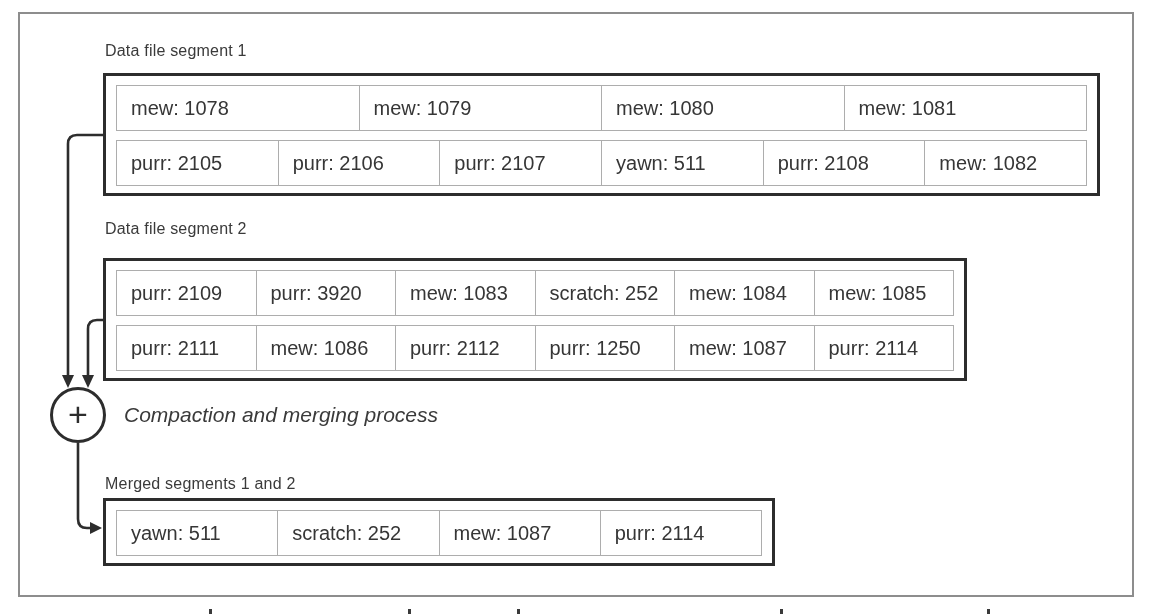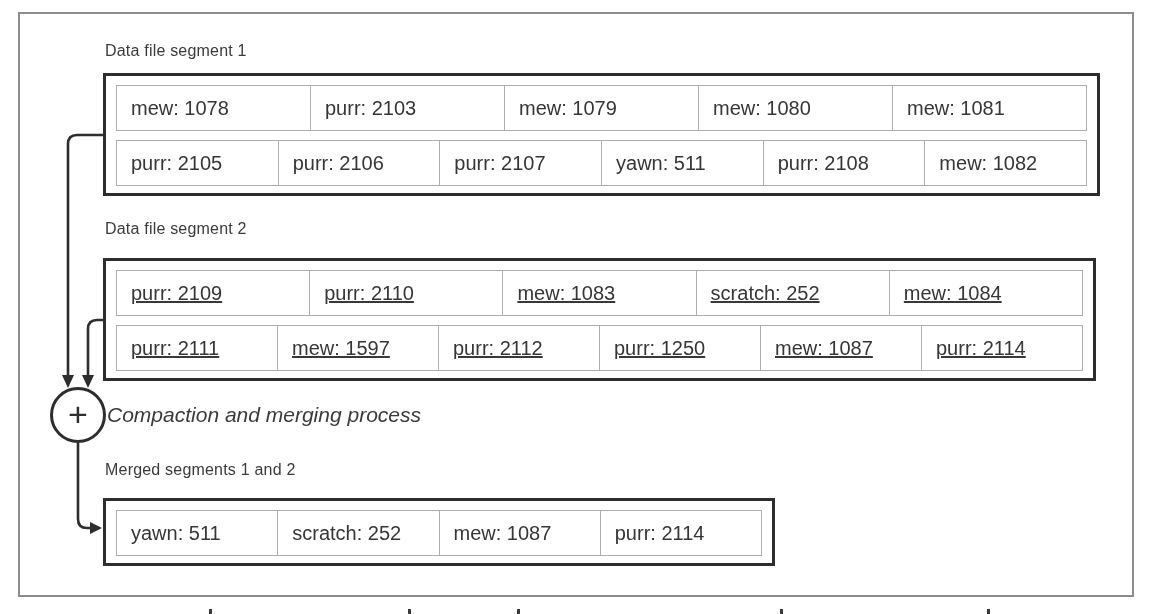--- a/index.html
+++ b/index.html
@@ -74,21 +74,21 @@
   }
   .plus-glyph {
     font-size: 34px;
     line-height: 34px;
     color: #2d2d2d;
     font-weight: 400;
     margin-top: -2px;
   }
   .merge-label {
     position: absolute;
-    left: 107px; top: 403px;
+    left: 124px; top: 403px;
     font-style: italic;
     font-size: 21px;
     color: #3a3a3a;
     white-space: nowrap;
   }
   .caption-fragment {
     position: absolute;
     top: 609px;
     width: 3px; height: 6px;
     background: #3a3a3a;
@@ -111,60 +111,60 @@
       <polygon points="62,375 74,375 68,388"></polygon>
       <polygon points="82,375 94,375 88,388"></polygon>
       <polygon points="90,522 90,534 102,528"></polygon>
     </g>
   </svg>
 
   <div class="seg-title" style="left:105px; top:37px;">Data file segment 1</div>
   <div class="seg-box" style="left:103px; top:73px; width:997px;">
       <div class="record-row">
         <div class="record-cell">mew: 1078</div>
-        <div class="record-cell">purr: 2103</div>
         <div class="record-cell">mew: 1079</div>
         <div class="record-cell">mew: 1080</div>
         <div class="record-cell">mew: 1081</div>
       </div>
       <div class="record-row">
         <div class="record-cell">purr: 2105</div>
         <div class="record-cell">purr: 2106</div>
         <div class="record-cell">purr: 2107</div>
         <div class="record-cell">yawn: 511</div>
         <div class="record-cell">purr: 2108</div>
         <div class="record-cell">mew: 1082</div>
       </div>
     </div>
 
   <div class="seg-title" style="left:105px; top:215px;">Data file segment 2</div>
-  <div class="seg-box" style="left:103px; top:258px; width:993px;text-decoration:underline;">
+  <div class="seg-box" style="left:103px; top:258px; width:864px;">
       <div class="record-row">
         <div class="record-cell">purr: 2109</div>
-        <div class="record-cell">purr: 2110</div>
+        <div class="record-cell">purr: 3920</div>
         <div class="record-cell">mew: 1083</div>
         <div class="record-cell">scratch: 252</div>
         <div class="record-cell">mew: 1084</div>
+        <div class="record-cell">mew: 1085</div>
       </div>
       <div class="record-row">
         <div class="record-cell">purr: 2111</div>
-        <div class="record-cell">mew: 1597</div>
+        <div class="record-cell">mew: 1086</div>
         <div class="record-cell">purr: 2112</div>
         <div class="record-cell">purr: 1250</div>
         <div class="record-cell">mew: 1087</div>
         <div class="record-cell">purr: 2114</div>
       </div>
     </div>
 
   <div class="merge-circle">
     <span class="plus-glyph">+</span>
   </div>
   <div class="merge-label">Compaction and merging process</div>
 
-  <div class="seg-title" style="left:105px; top:456px;">Merged segments 1 and 2</div>
+  <div class="seg-title" style="left:105px; top:470px;">Merged segments 1 and 2</div>
   <div class="seg-box" style="left:103px; top:498px; width:672px;">
       <div class="record-row">
         <div class="record-cell">yawn: 511</div>
         <div class="record-cell">scratch: 252</div>
         <div class="record-cell">mew: 1087</div>
         <div class="record-cell">purr: 2114</div>
       </div>
     </div>
 
   <div>

